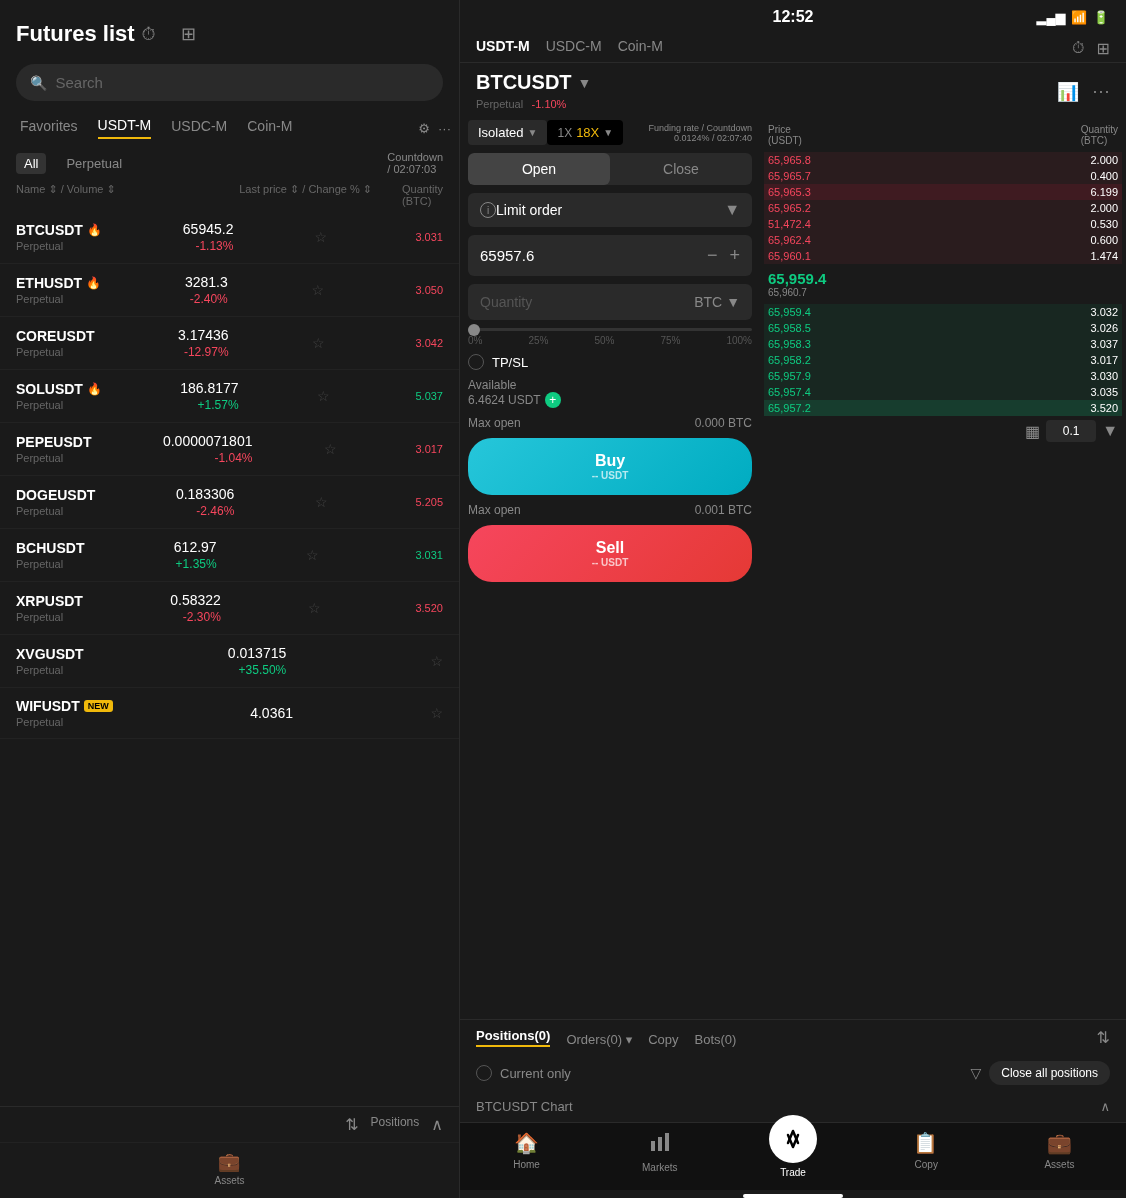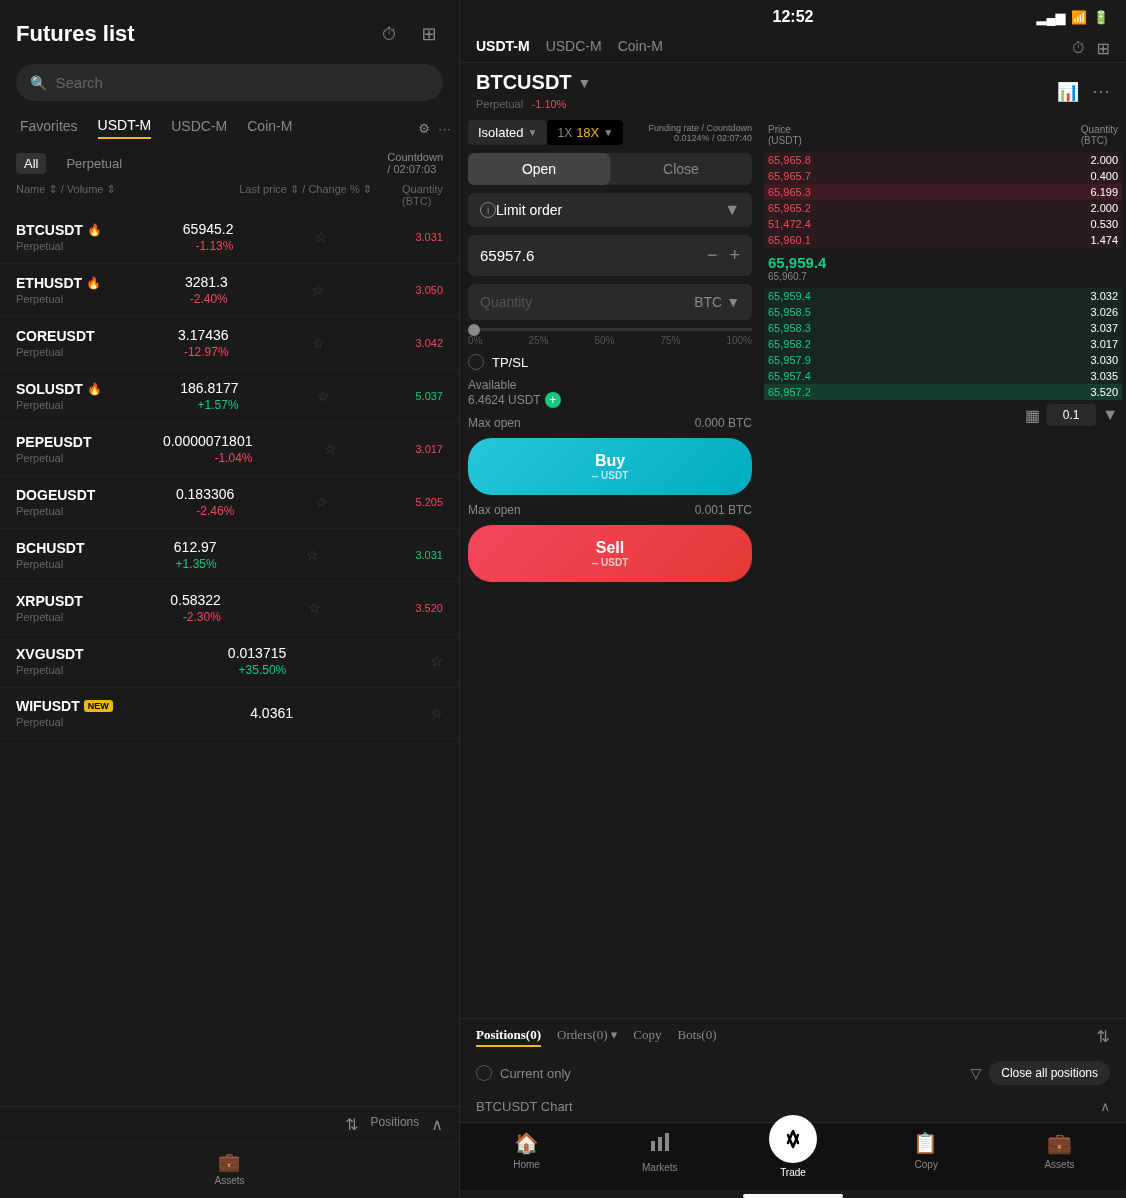--- a/index.html
+++ b/index.html
@@ -19,21 +19,21 @@
       display: flex;
       flex-direction: column;
       border-right: 1px solid #2a2a2a;
       position: relative;
     }
 
     .left-header {
       padding: 20px 16px 8px;
       display: flex;
       align-items: center;
-      justify-content: space-between;
+      justify-content: flex-start;
     }
 
     .futures-title {
       font-size: 22px;
       font-weight: 700;
       color: #fff;
     }
 
     .header-icons {
       display: flex;
@@ -595,23 +595,22 @@
       font-size: 12px;
       width: 50px;
       text-align: center;
     }
 
     
     .bottom-tabs {
       display: flex;
       padding: 8px 16px;
       gap: 16px;
-      align-items: flex-start;
+      align-items: flex-end;
       border-top: 1px solid #2a2a2a;
-      font-family: Liberation Serif, serif;
     }
 
     .btm-tab {
       color: #888;
       font-size: 13px;
       cursor: pointer;
     }
 
     .btm-tab.active {
       color: #fff;
@@ -1107,20 +1106,24 @@
       </div>
       <div class="ob-row ob-bg-sell">
         <span class="ob-price-sell">65,965.2</span>
         <span class="ob-qty">2.000</span>
       </div>
       <div class="ob-row ob-bg-sell">
         <span class="ob-price-sell">51,472.4</span>
         <span class="ob-qty">0.530</span>
       </div>
       <div class="ob-row ob-bg-sell">
+        <span class="ob-price-sell">65,962.4</span>
+        <span class="ob-qty">0.600</span>
+      </div>
+      <div class="ob-row ob-bg-sell">
         <span class="ob-price-sell">65,960.1</span>
         <span class="ob-qty">1.474</span>
       </div>
 
       <div class="ob-mid">
         <span class="ob-mid-price">65,959.4</span>
         <span class="ob-mid-sub">65,960.7</span>
       </div>
 
       <div class="ob-row ob-bg-buy">

